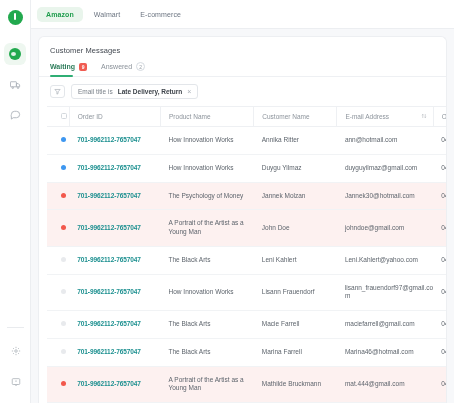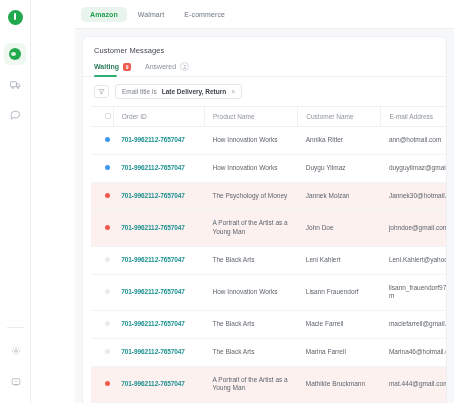--- a/index.html
+++ b/index.html
@@ -11,21 +11,20 @@
     font-family: "Liberation Sans", sans-serif;
     background: #ffffff;
   }
 
   #app {
     width: 454px;
     height: 403px;
     display: flex;
     position: relative;
     background: #ffffff;
-    gap: 44px;
   }
 
   
   .sidebar {
     width: 31px;
     height: 403px;
     background: #ffffff;
     border-right: 1px solid #eceef1;
     display: flex;
     flex-direction: column;

